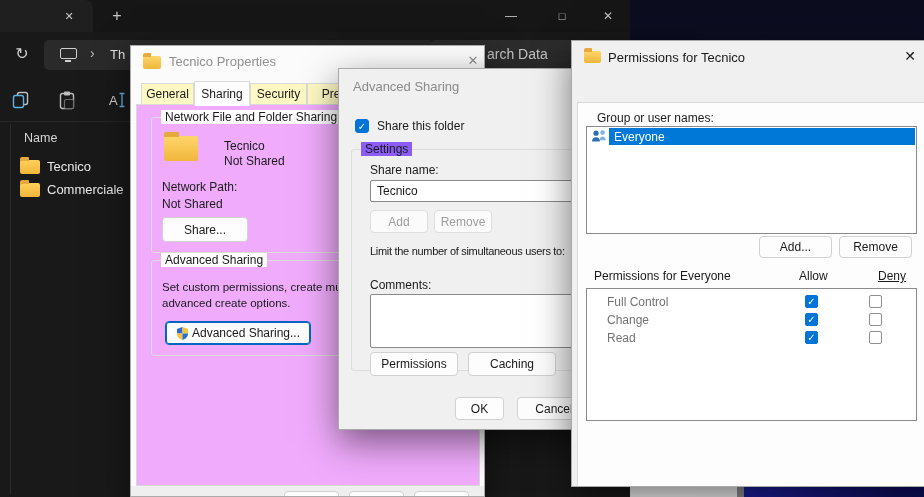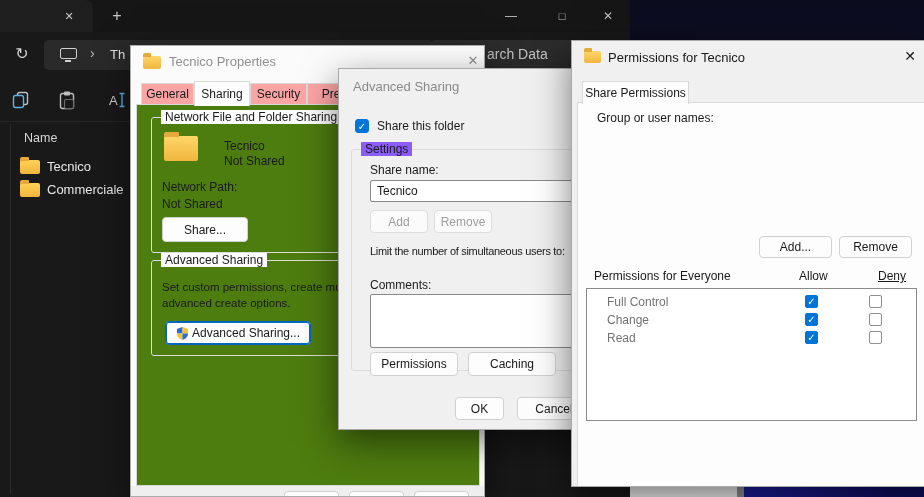--- a/index.html
+++ b/index.html
@@ -59,24 +59,24 @@
   .btn.focused { border:1px solid #0067c0; box-shadow:inset 0 0 0 1px #0067c0; }
   .cb { position:absolute; width:14px; height:14px; background:#fff; border:1px solid #8f8f8f; border-radius:3px;
         color:#fff; font-size:10px; line-height:13px; text-align:center; }
   .cb.checked { background:#0075d7; border-color:#0075d7; }
 
   
   .props { left:130px; top:45px; width:355px; height:452px; background:#fbfbfb; border:1px solid #ababab; z-index:2; }
   .props .dlg-title { left:38px; top:8px; color:#8f8f8f; }
   .props .dlg-close { left:333px; top:7px; width:18px; color:#8f8f8f; }
   .props .fico.small { left:12px; top:10px; width:18px; height:13px; }
-  .ptab { position:absolute; height:26px; top:37px; background:#fca5a5; border:1px solid #d9d9d9;
+  .ptab { position:absolute; height:26px; top:37px; background:#fef9c3; border:1px solid #d9d9d9;
           font-size:12px; color:#1a1a1a; text-align:center; line-height:21px; z-index:1; }
   .ptab.active { top:35px; height:25px; background:#fdfdfd; border-bottom:none; z-index:3; line-height:25px; }
-  .ppage { position:absolute; left:5px; top:58px; width:344px; height:382px; background:#4d7c0f; border:1px solid #d9d9d9; z-index:2;padding-left:20px; }
+  .ppage { position:absolute; left:5px; top:58px; width:344px; height:382px; background:#f0abfc; border:1px solid #d9d9d9; z-index:2;padding-left:20px; }
   .ppage .legend { background:#fdfdfd; }
   .pg1 { left:14px; top:12px; width:316px; height:136px; }
   .fico.big { left:12px; top:18px; width:34px; height:25px; }
   .fico.big::before { height:5px; top:-4px; }
   .pfoot { position:absolute; left:0; top:440px; width:355px; height:12px; background:#efefef; }
 
   
   .adv { left:338px; top:68px; width:358px; height:362px; background:#f0f0f0; border:1px solid #a9a9a9; z-index:3; }
   .adv .dlg-title { left:14px; top:10px; color:#8a8a8a; }
   .adv .legend { background:#8b5cf6; }
@@ -244,25 +244,35 @@
 
     <button class="btn" style="left:116px; top:328px; width:49px; height:23px;">OK</button>
     <button class="btn" style="left:178px; top:328px; width:74px; height:23px;">Cancel</button>
   </div>
 
   <div class="dlg perm">
     <span class="fico small"></span>
     <span class="dlg-title">Permissions for Tecnico</span>
     <span class="dlg-close">✕</span>
 
-    <span class="permtab">Share Permissions</span>
 
     <div class="permpage">
       <span class="lbl" style="left:19px; top:8px;">Group or user names:</span>
 
+      <div class="listbox lb1">
+        <svg class="users-ico" viewBox="0 0 17 14">
+          <circle cx="5" cy="4.2" r="2.6" fill="#2e6db5"></circle>
+          <path d="M1 12.5c0-2.8 1.8-4.3 4-4.3s4 1.5 4 4.3z" fill="#2e6db5"></path>
+          <circle cx="11.6" cy="3.6" r="2.3" fill="#7fb2e5"></circle>
+          <path d="M8.4 11.2c.2-2.4 1.5-3.8 3.2-3.8 1.6 0 3 1.4 3.2 3.8z" fill="#7fb2e5"></path>
+        </svg>
+        <div class="sel-row">
+          <span>Everyone</span>
+        </div>
+      </div>
 
       <button class="btn" style="left:181px; top:133px; width:73px; height:22px;text-align:center;">Add...</button>
       <button class="btn" style="left:261px; top:133px; width:73px; height:22px;">Remove</button>
 
       <span class="lbl" style="left:16px; top:166px;">Permissions for Everyone</span>
       <span class="lbl" style="left:221px; top:166px;">Allow</span>
       <span class="lbl" style="left:300px; top:166px;text-decoration:underline;">Deny</span>
 
       <div class="listbox lb2">
         <span class="permrow-name" style="top:6px;">Full Control</span>

